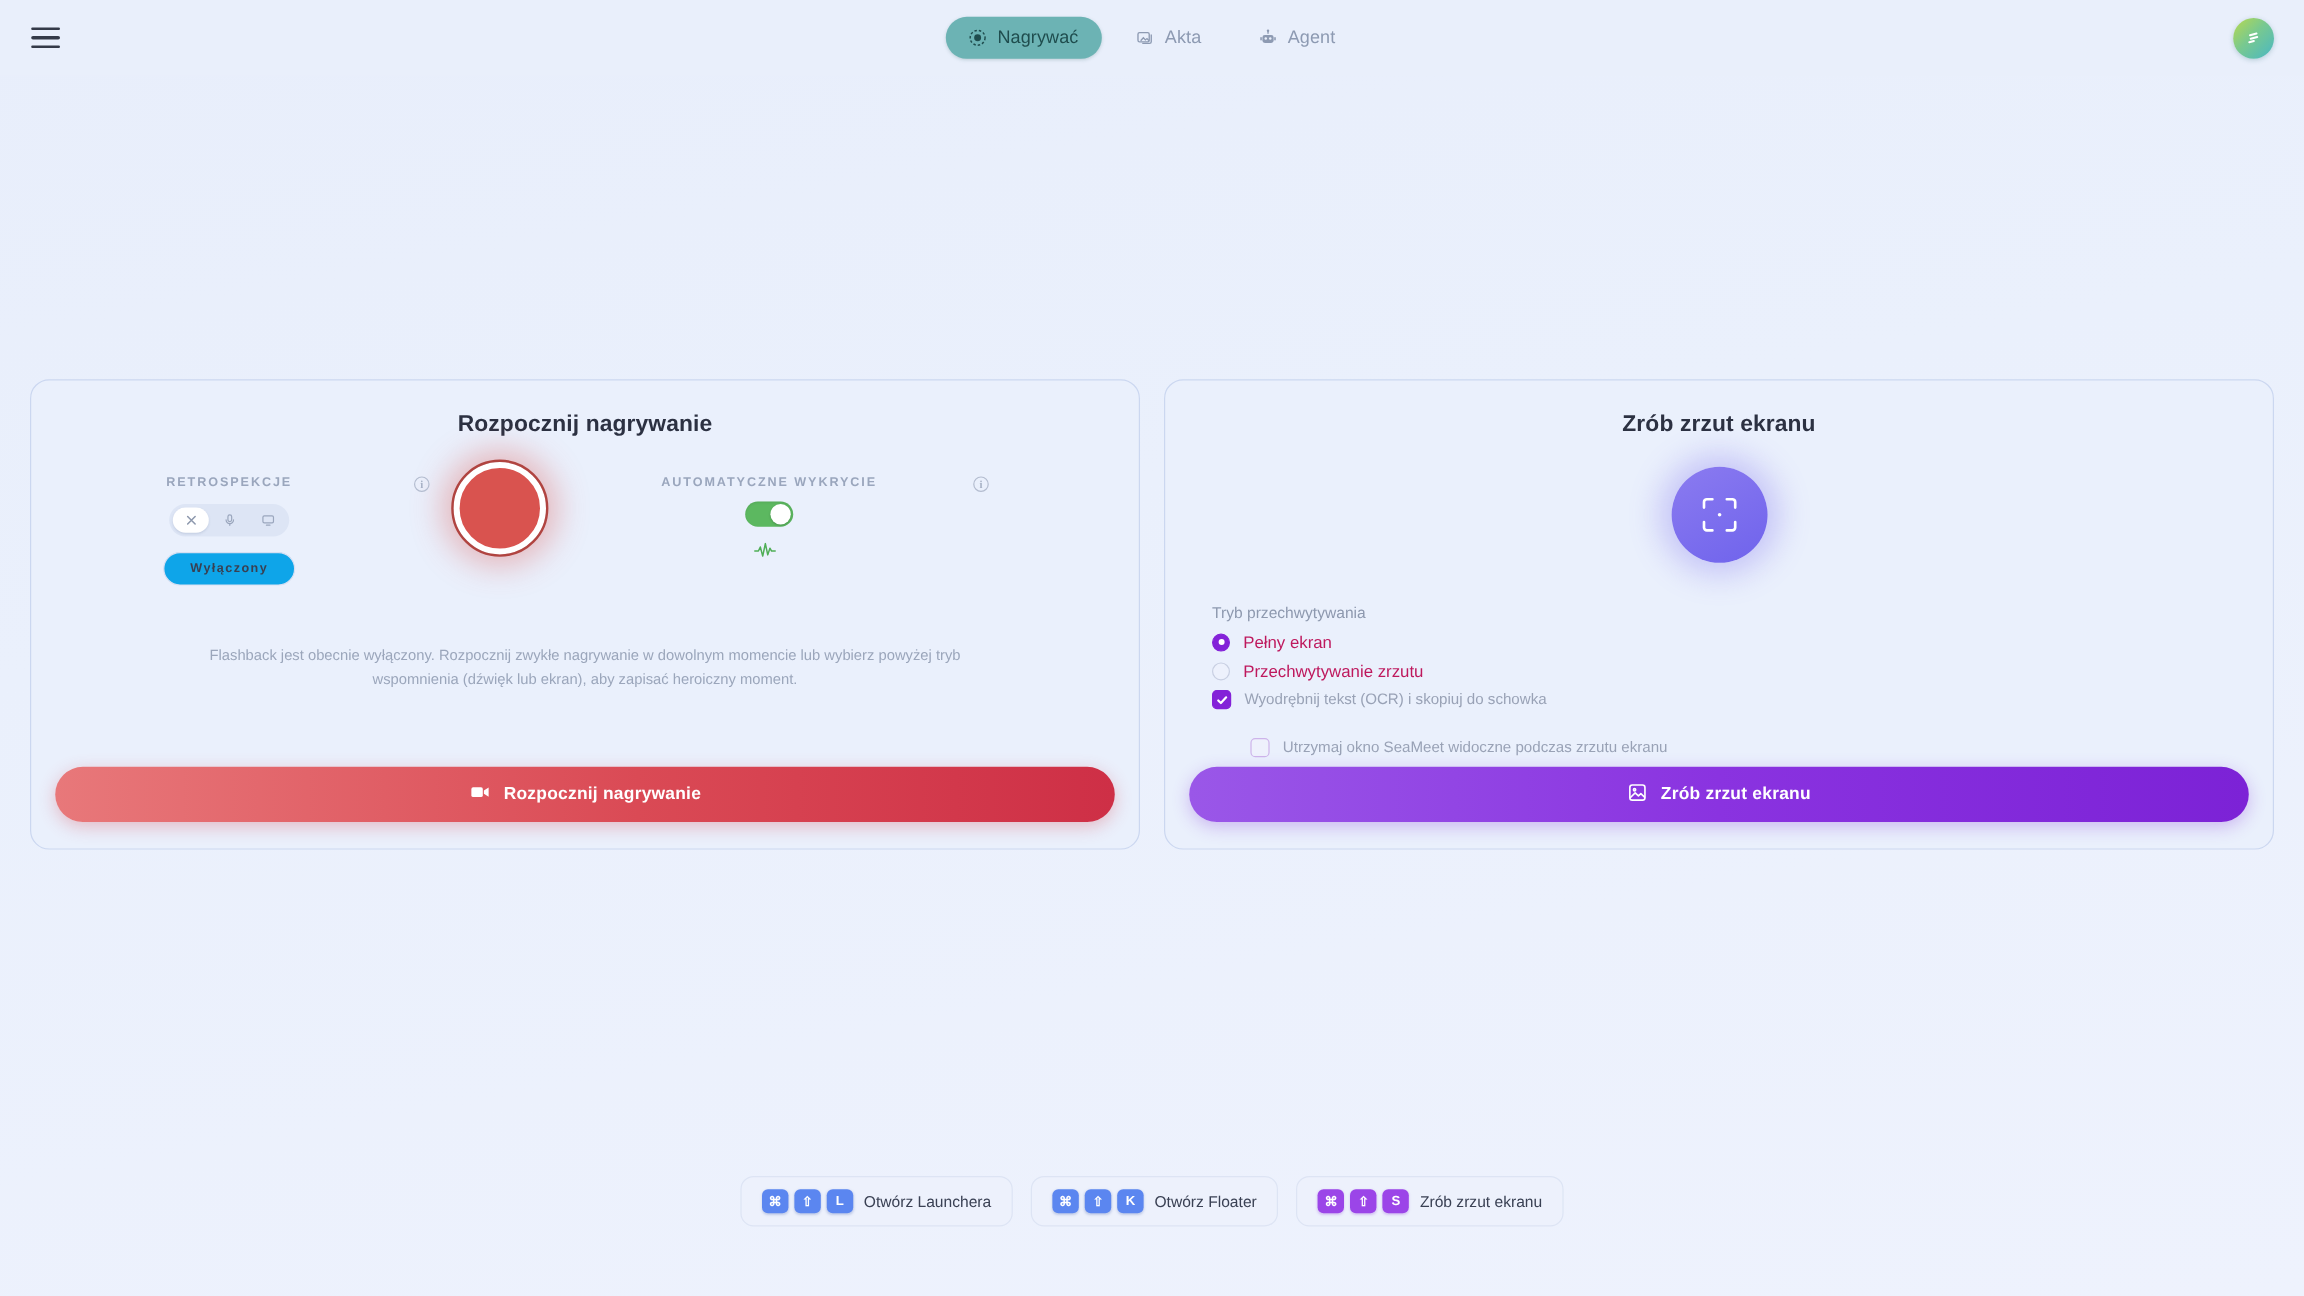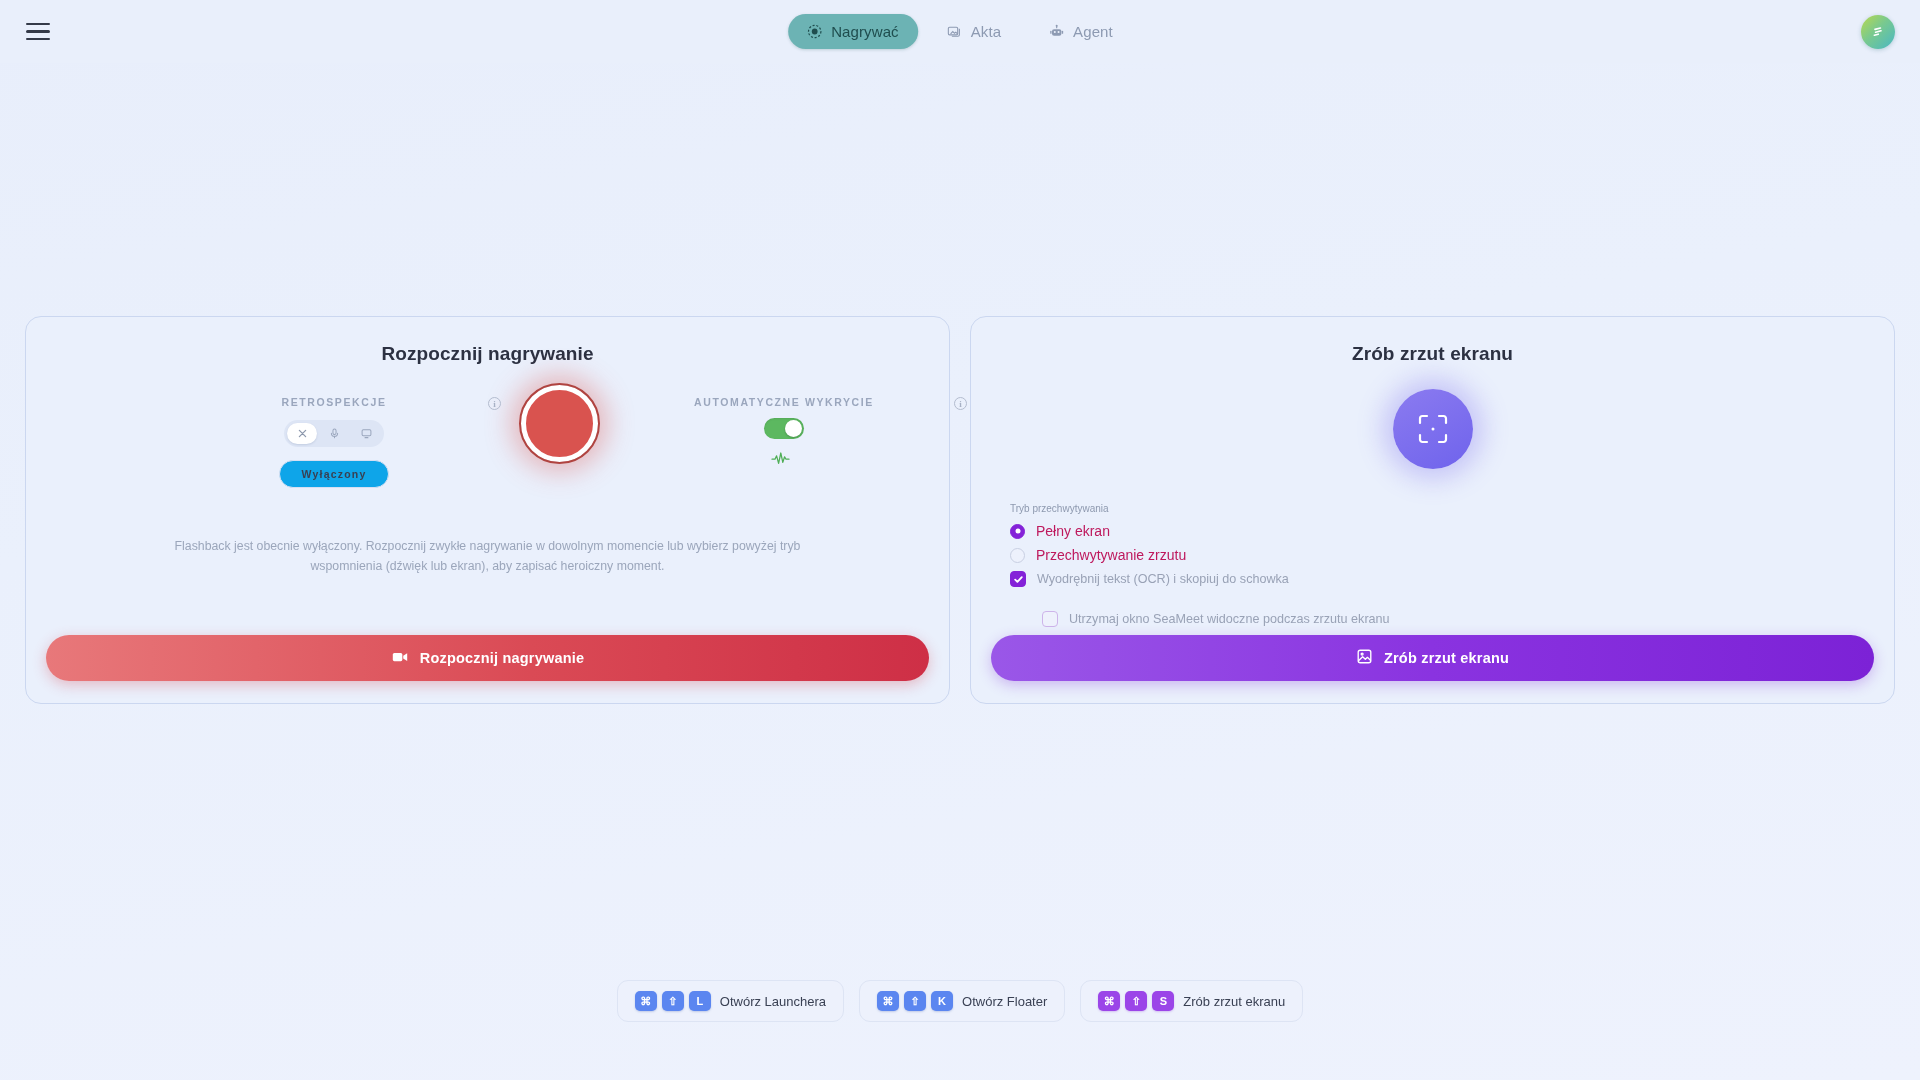--- a/index.html
+++ b/index.html
@@ -116,21 +116,21 @@
     font-size: 19px;
     font-weight: 700;
     color: #2c3142;
     letter-spacing: .1px;
   }
 
   
   .rec-row {
     display: flex;
     align-items: flex-start;
-    justify-content: flex-end;
+    justify-content: flex-start;
     margin-top: 18px;
     gap: 0;
   }
 
   .rec-col {
     width: 290px;
     display: flex;
     flex-direction: column;
     align-items: center;
     padding-top: 13px;
@@ -293,21 +293,21 @@
     display: flex; align-items: center; justify-content: center;
     box-shadow: 0 0 26px 10px rgba(125,110,240,.33);
     cursor: pointer;
   }
 
   .opts {
     margin-top: 34px;
     padding-left: 19px;
   }
   .opts-label {
-    font-size: 10px;
+    font-size: 13px;
     color: #8e99af;
     margin-bottom: 9px;
   }
   .opt-row {
     display: flex;
     align-items: center;
     gap: 11px;
     margin-bottom: 8px;
     cursor: pointer;
   }

